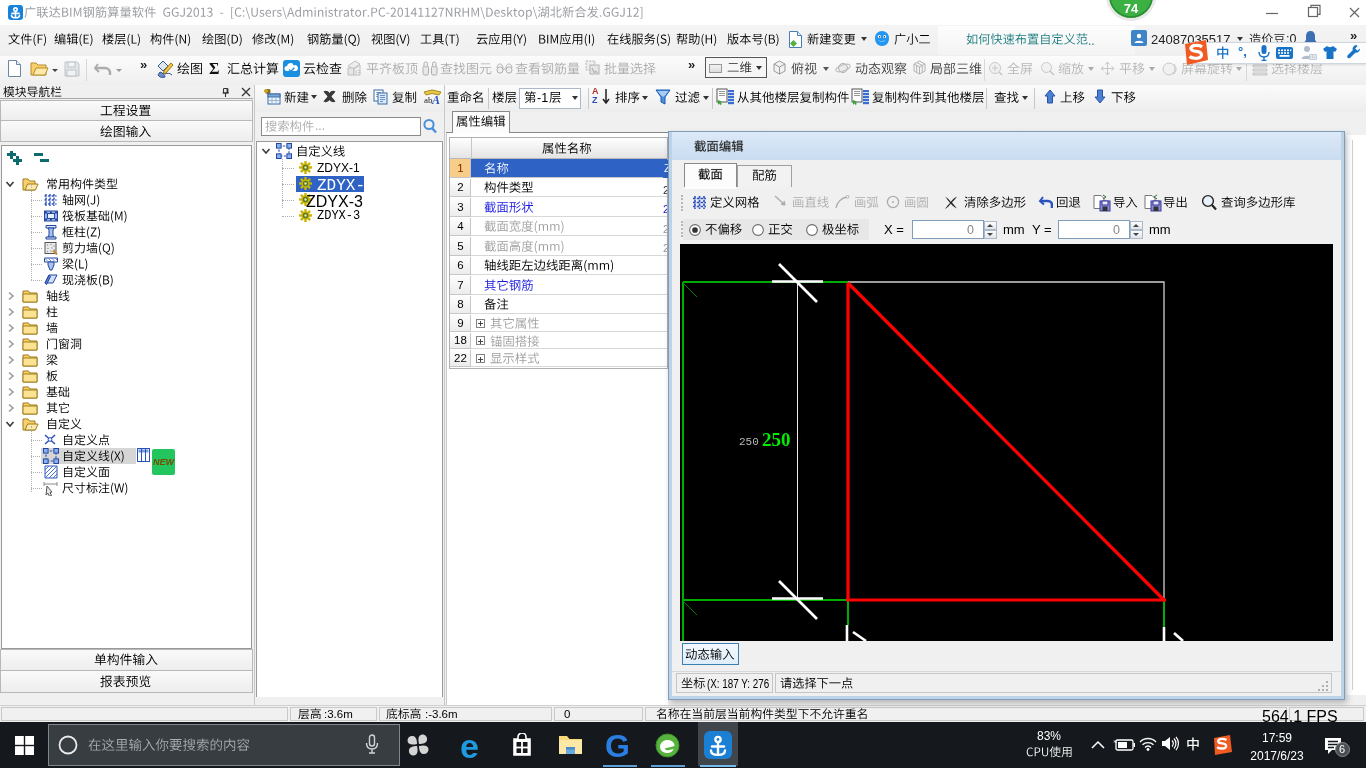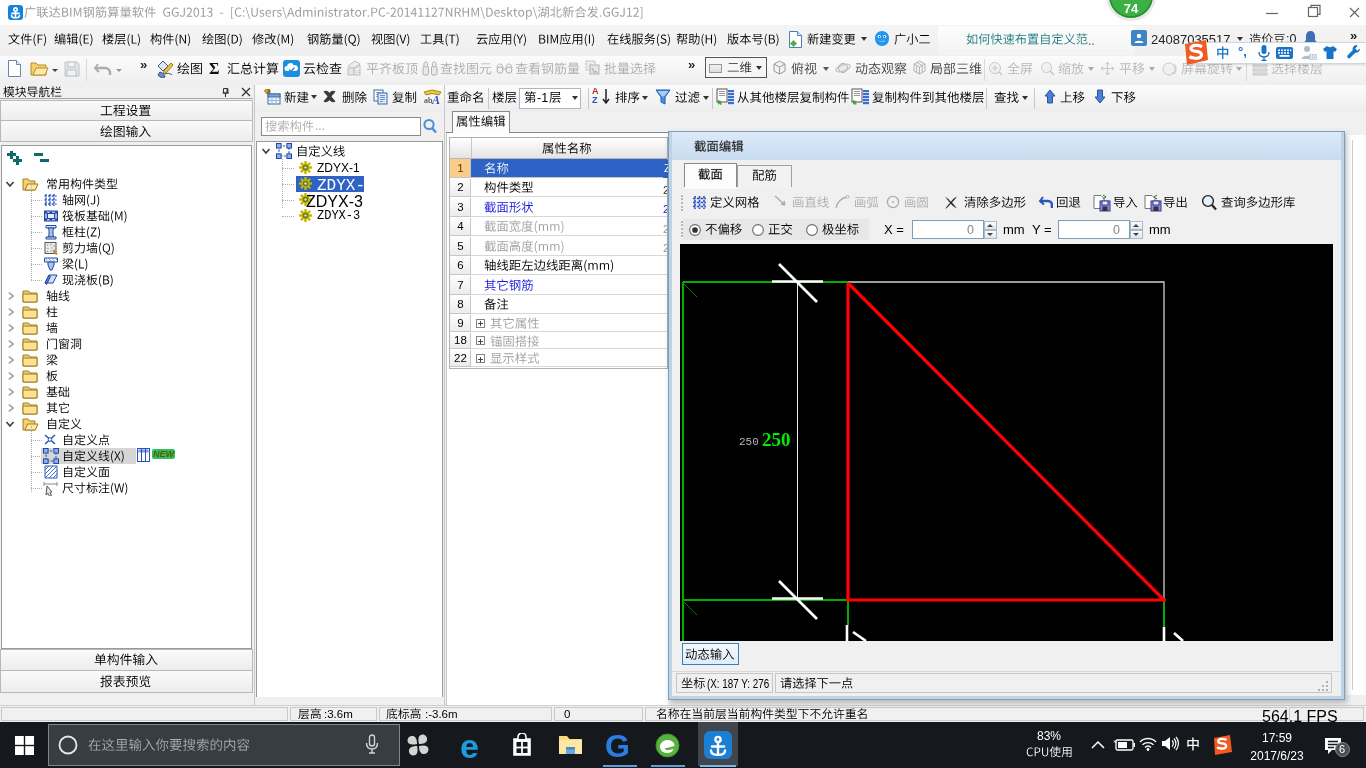--- a/index.html
+++ b/index.html
@@ -1174,21 +1174,21 @@
       <use href="#g53" x="4000"></use>
       <use href="#g183" x="4331"></use>
       <use href="#g55" x="4894"></use>
     </g>
   </svg>
 <svg style="position:absolute;left:137px;top:448px" width="13" height="14" viewBox="0 0 13 14">
 <rect x="0.5" y="0.5" width="12" height="13" fill="#fff" stroke="#2a52bd"></rect>
 <rect x="1.5" y="1.5" width="10" height="3" fill="#7a9ae0"></rect>
 <path d="M4.5 1v12M8.5 1v12" stroke="#2a52bd"></path>
   </svg>
-<div class="lat" style="left:152px;top:449px;font-size:9px;font-weight:bold;font-style:italic;color:#7a4a00;background:#22c55e;padding:0 1px;border-radius:2px">NEW</div>
+<div class="lat" style="left:152px;top:449px;font-size:9px;font-weight:bold;font-style:italic;color:#7a4a00;background:#22c55e;padding:8px 1px;border-radius:2px">NEW</div>
 <div style="left:31px;top:472px;width:11px;border-top:1px dotted #b0b0b0"></div>
 <svg style="position:absolute;left:43px;top:464px" width="16" height="16" viewBox="0 0 16 16">
     <path d="M2 2h12v12H2z" fill="#fff" stroke="#2a52bd"></path>
     <path d="M2 14L14 2M2 10L10 2M2 6L6 2M6 14l8-8M10 14l4-4" stroke="#4a72cd"></path>
   </svg>
 <svg style="position:absolute;left:62.0px;top:464.9px;overflow:visible" width="48.0" height="15.6">
     <g fill="#000000" transform="translate(0,11.40) scale(0.012000,-0.012000)">
       <use href="#g109" x="0"></use>
       <use href="#g110" x="1000"></use>
       <use href="#g111" x="2000"></use>

